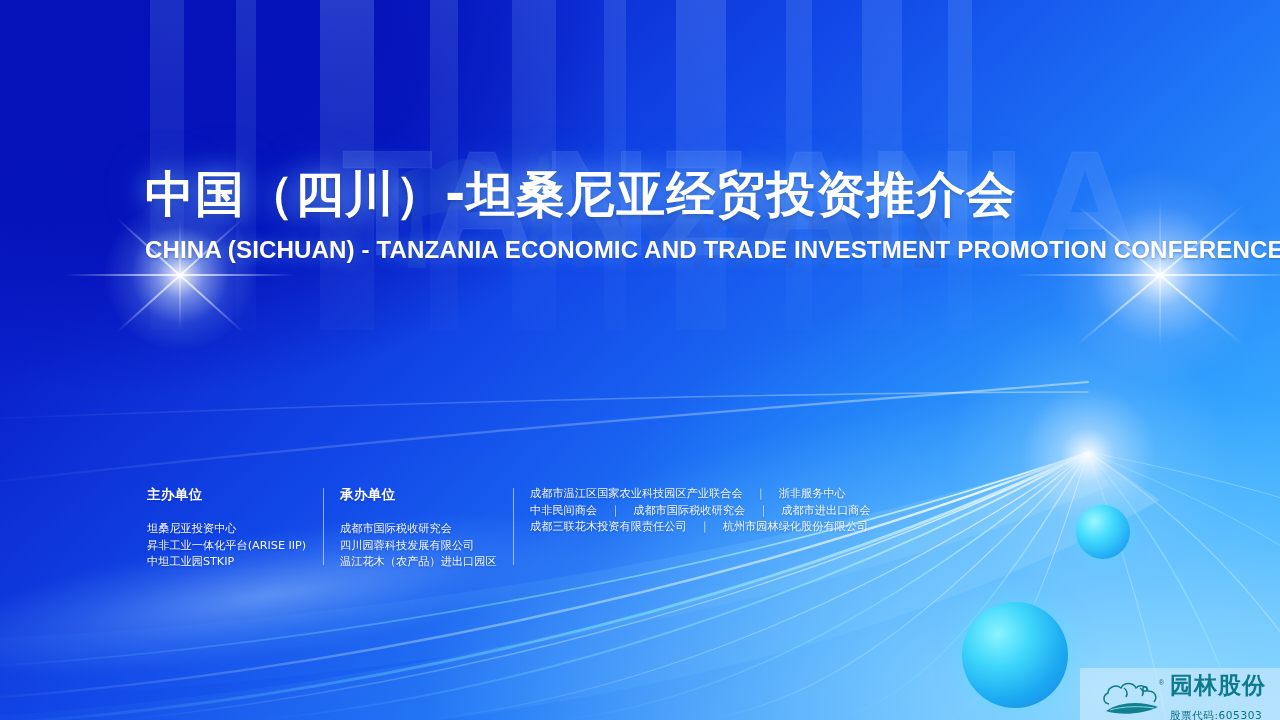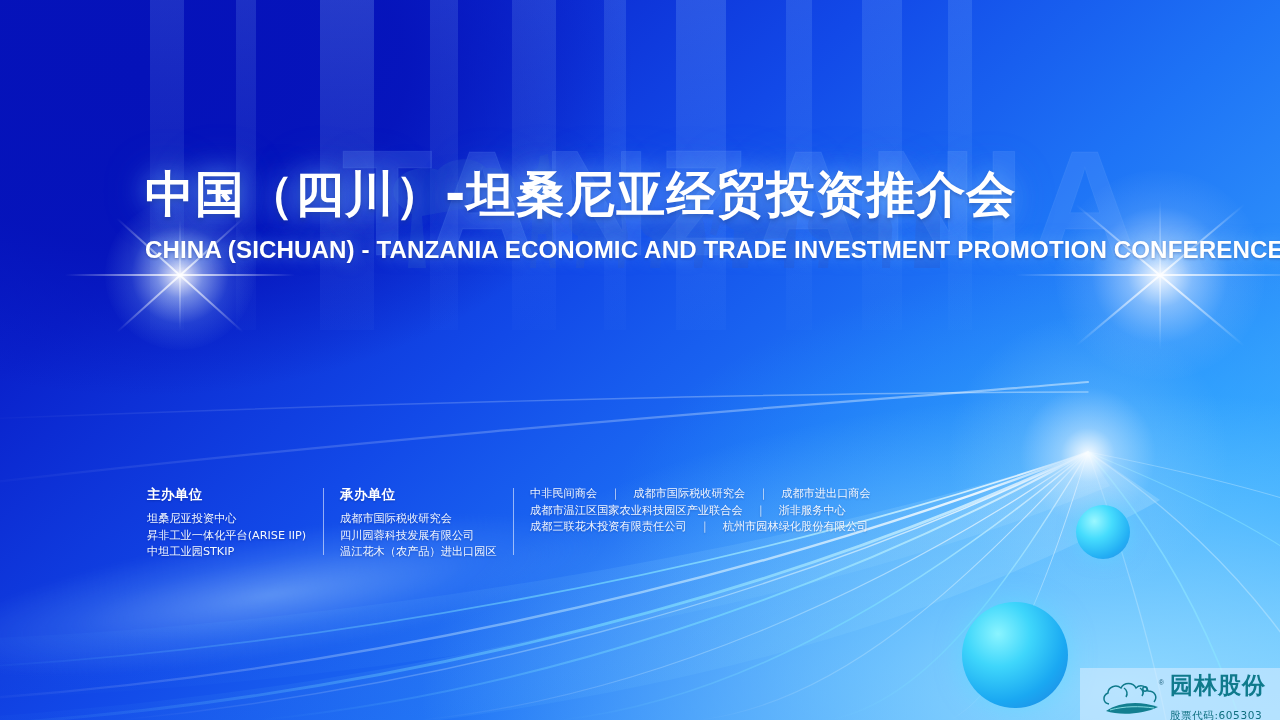--- a/index.html
+++ b/index.html
@@ -169,21 +169,21 @@
     margin:2px 13px 6px 0;
     background:rgba(255,255,255,0.55);
     min-height:56px;
   }
 
   .org-title {
     font-size:13.5px;
     font-weight:bold;
     color:#ffffff;
     letter-spacing:0.4px;
-    margin-bottom:7px;
+    margin-bottom:17px;
     font-family:"DejaVu Sans","Liberation Sans",sans-serif;
     text-shadow:0 1px 2px rgba(0,20,90,0.30);
   }
   .org-line {
     font-size:11.2px;
     line-height:16.6px;
     color:#f2f7ff;
     white-space:nowrap;
     font-family:"DejaVu Sans","Liberation Sans",sans-serif;
     text-shadow:0 1px 2px rgba(0,20,90,0.28);
@@ -365,30 +365,30 @@
       <div class="org-title">承办单位</div>
       <div class="org-line">成都市国际税收研究会</div>
       <div class="org-line">四川园蓉科技发展有限公司</div>
       <div class="org-line">温江花木（农产品）进出口园区</div>
     </div>
 
     <div class="org-divider"></div>
 
     <div class="org-col c3">
       <div class="org-line">
+        <span>成都市温江区国家农业科技园区产业联合会</span>
+        <span class="sep">｜</span>
+        <span>浙非服务中心</span>
+      </div>
+      <div class="org-line">
         <span>中非民间商会</span>
         <span class="sep">｜</span>
         <span>成都市国际税收研究会</span>
         <span class="sep">｜</span>
         <span>成都市进出口商会</span>
-      </div>
-      <div class="org-line">
-        <span>成都市温江区国家农业科技园区产业联合会</span>
-        <span class="sep">｜</span>
-        <span>浙非服务中心</span>
       </div>
       <div class="org-line">
         <span>成都三联花木投资有限责任公司</span>
         <span class="sep">｜</span>
         <span>杭州市园林绿化股份有限公司</span>
       </div>
     </div>
   </div>
 
   <div class="sponsor-logo">

